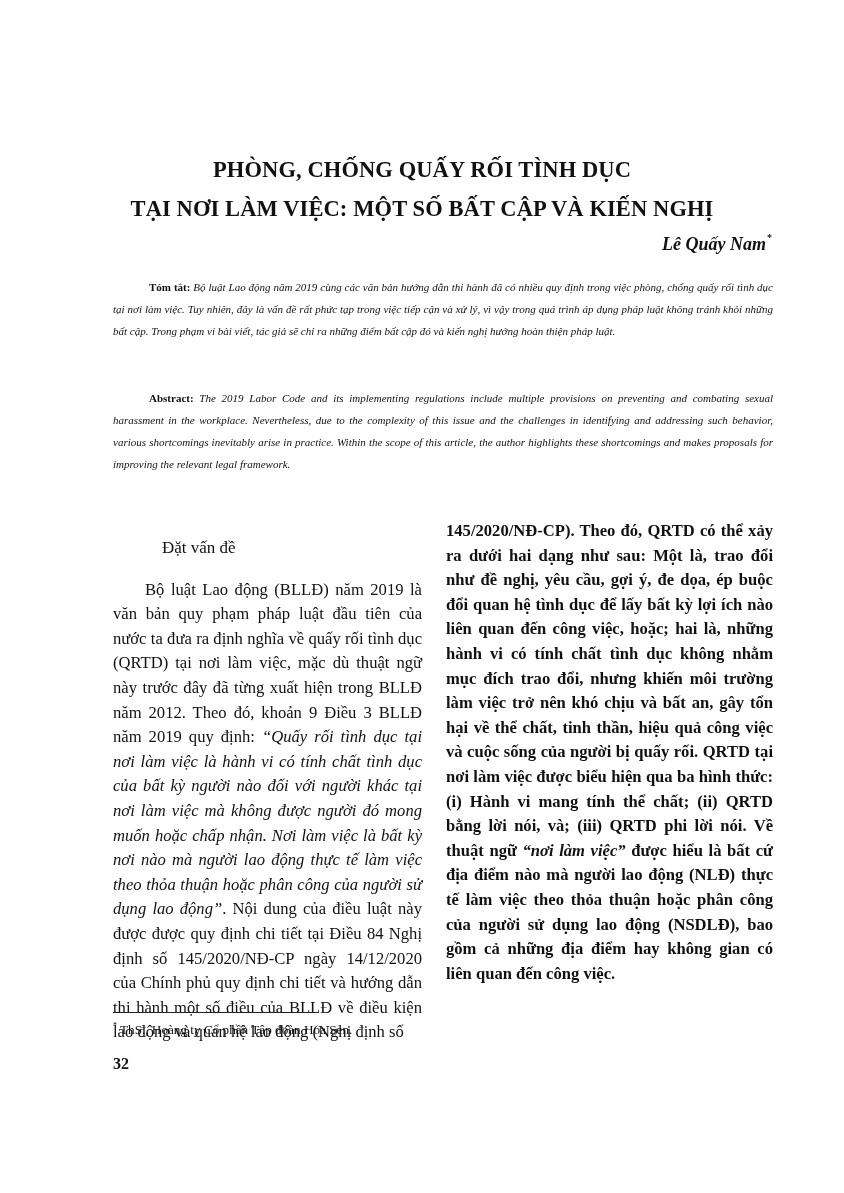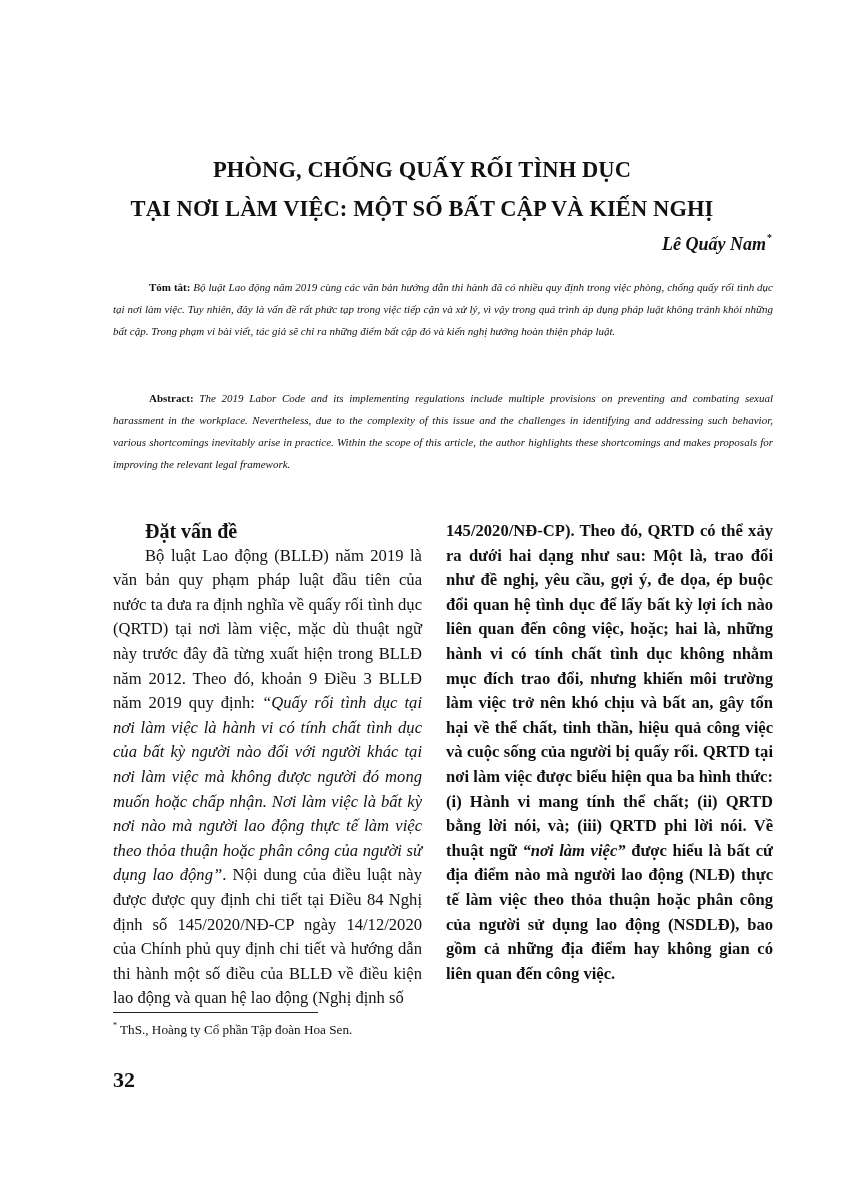--- a/index.html
+++ b/index.html
@@ -72,24 +72,24 @@
       top: 519px;
       font-size: 16.6px;
       line-height: 24.6px;
       text-align: justify;
     }
     .col.left { left: 113px; width: 309px; }
     .col.right { left: 446px; width: 327px; font-weight: bold; }
     .col p { margin: 0; }
     .indent { text-indent: 32px; }
     .section-heading {
-      font-weight: bold;
-      margin: 0;
+      font-weight: normal;
+      margin: 17px;
       padding-left: 32px;
-      font-size: 20px;
+      font-size: 17px;
       line-height: 24.6px;
     }
     .italic { font-style: italic; }
 
     .footnote-rule {
       position: absolute;
       left: 113px;
       top: 1012px;
       width: 205px;
       height: 0;
@@ -105,23 +105,22 @@
     .footnote sup {
       font-size: 8px;
       position: relative;
       top: -1px;
       margin-right: 3px;
     }
     .page-number {
       position: absolute;
       left: 113px;
       top: 1055px;
-      font-size: 22px;
+      font-size: 16px;
       font-weight: bold;
-      margin-top: 12px;
     }
   </style>
 </head>
 <body>
 
 <div class="page">
 
   <h1 class="title l1">PHÒNG, CHỐNG QUẤY RỐI TÌNH DỤC</h1>
   <h1 class="title l2">TẠI NƠI LÀM VIỆC: MỘT SỐ BẤT CẬP VÀ KIẾN NGHỊ</h1>
 

